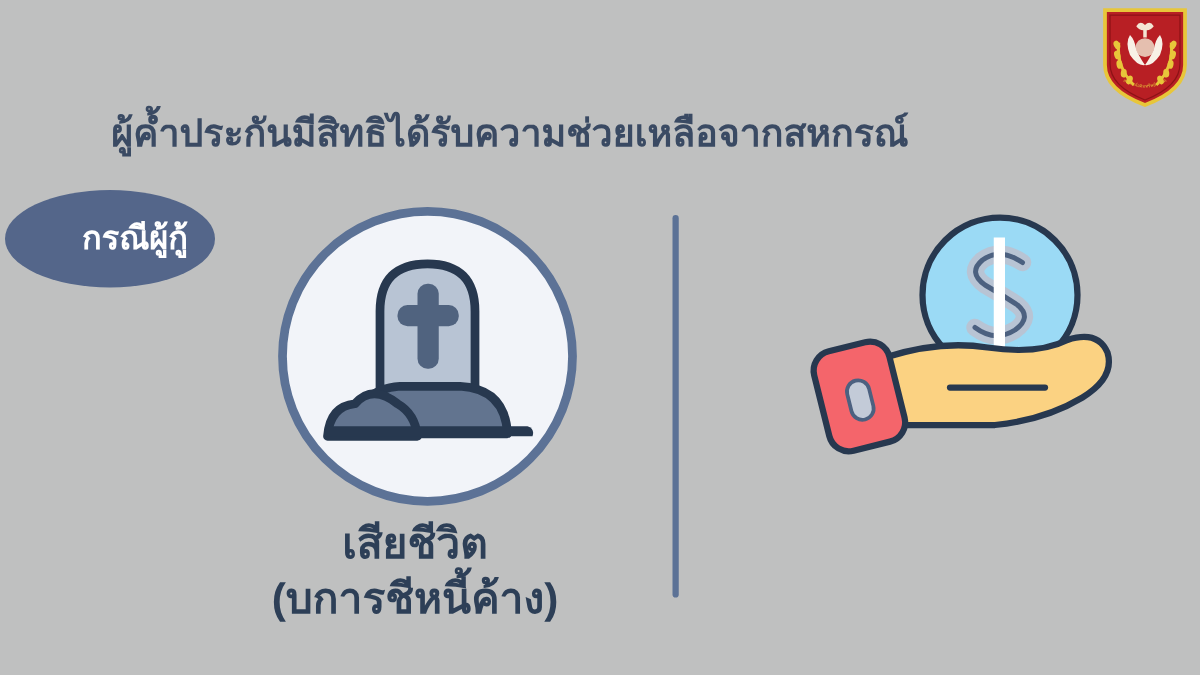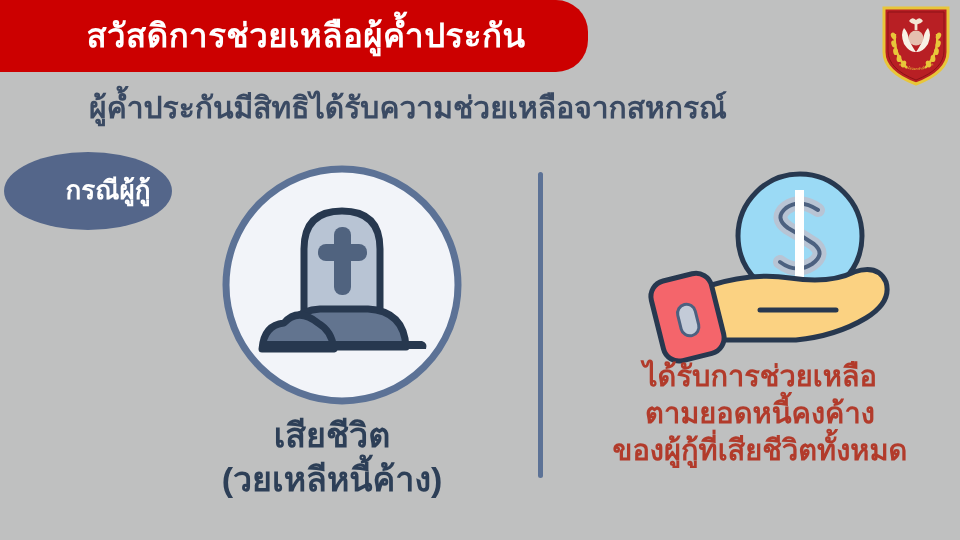--- a/index.html
+++ b/index.html
@@ -104,23 +104,20 @@
     line-height:1.27;
     white-space:nowrap;
   }
   #right-text .rt-line { display:block; }
 </style>
 </head>
 <body>
 
 <div id="slide">
 
-  <div id="title-banner">
-    <span id="title-text">สวัสดิการช่วยเหลือผู้ค้ำประกัน</span>
-  </div>
 
   <div id="logo">
     <svg viewBox="0 0 72 84" width="72" height="84">
       <path d="M4 4 H68 V48 Q68 68 36 80 Q4 68 4 48 Z" fill="#b81f24" stroke="#e8c63a" stroke-width="3"></path>
       <path d="M8 8 H64 V47 Q64 65 36 76 Q8 65 8 47 Z" fill="none" stroke="#8d1216" stroke-width="1"></path>
 
       <path d="M15 30 Q13 50 27 64" fill="none" stroke="#e8c63a" stroke-width="2.4"></path>
       <path d="M57 30 Q59 50 45 64" fill="none" stroke="#e8c63a" stroke-width="2.4"></path>
       <g fill="#e8c63a">
         <ellipse cx="13.5" cy="32" rx="2.4" ry="3.6" transform="rotate(-25 13.5 32)"></ellipse>
@@ -167,21 +164,21 @@
 
       <path d="M62 182 Q64 146 98 144 H146 Q182 146 184 182 Z" fill="#62748f" stroke="#27384f" stroke-width="7" stroke-linejoin="round"></path>
 
       <path d="M40 184 Q42 160 62 158 Q76 142 96 158 Q110 166 112 184 Z" fill="#62748f" stroke="#27384f" stroke-width="7" stroke-linejoin="round"></path>
       <path d="M38 184 H204 Q206 178 200 176 H42 Q36 178 38 184 Z" fill="#27384f"></path>
     </svg>
   </div>
 
   <div id="left-caption">
     <span class="cap-line">เสียชีวิต</span>
-    <span class="cap-line">(วยเหลีหนี้ค้าง)</span>
+    <span class="cap-line">(บการชีหนี้ค้าง)</span>
   </div>
 
   <div id="hand-coin">
     <svg viewBox="0 0 290 200" width="290" height="200">
 
       <circle cx="160" cy="68" r="62" fill="#9bdaf5" stroke="#27384f" stroke-width="5"></circle>
       <path d="M160 6 A62 62 0 0 1 160 130 A50 50 0 0 0 160 6 Z" fill="#7ec9ee" opacity="0.75"></path>
 
       <path d="M178 42 Q160 30 146 40 Q134 50 148 60 Q162 68 174 76 Q186 86 172 96 Q156 106 140 94" fill="none" stroke="#b8c4d4" stroke-width="14" stroke-linecap="round"></path>
       <path d="M178 42 Q160 30 146 40 Q134 50 148 60 Q162 68 174 76 Q186 86 172 96 Q156 106 140 94" fill="none" stroke="#4c6180" stroke-width="4" stroke-linecap="round"></path>
@@ -191,19 +188,14 @@
                Q196 168 156 172 H70 Z" fill="#fbd282" stroke="#27384f" stroke-width="5" stroke-linejoin="round"></path>
       <path d="M120 142 H196" fill="none" stroke="#27384f" stroke-width="5" stroke-linecap="round"></path>
 
       <g transform="rotate(-14 56 146)">
         <rect x="16" y="106" width="62" height="82" rx="16" fill="#f4656b" stroke="#27384f" stroke-width="5"></rect>
         <rect x="38" y="134" width="18" height="32" rx="9" fill="#c3cbd8" stroke="#4c6180" stroke-width="3"></rect>
       </g>
     </svg>
   </div>
 
-  <div id="right-text">
-    <span class="rt-line">ได้รับการช่วยเหลือ</span>
-    <span class="rt-line">ตามยอดหนี้คงค้าง</span>
-    <span class="rt-line">ของผู้กู้ที่เสียชีวิตทั้งหมด</span>
-  </div>
 
 </div>
 
 </body></html>

